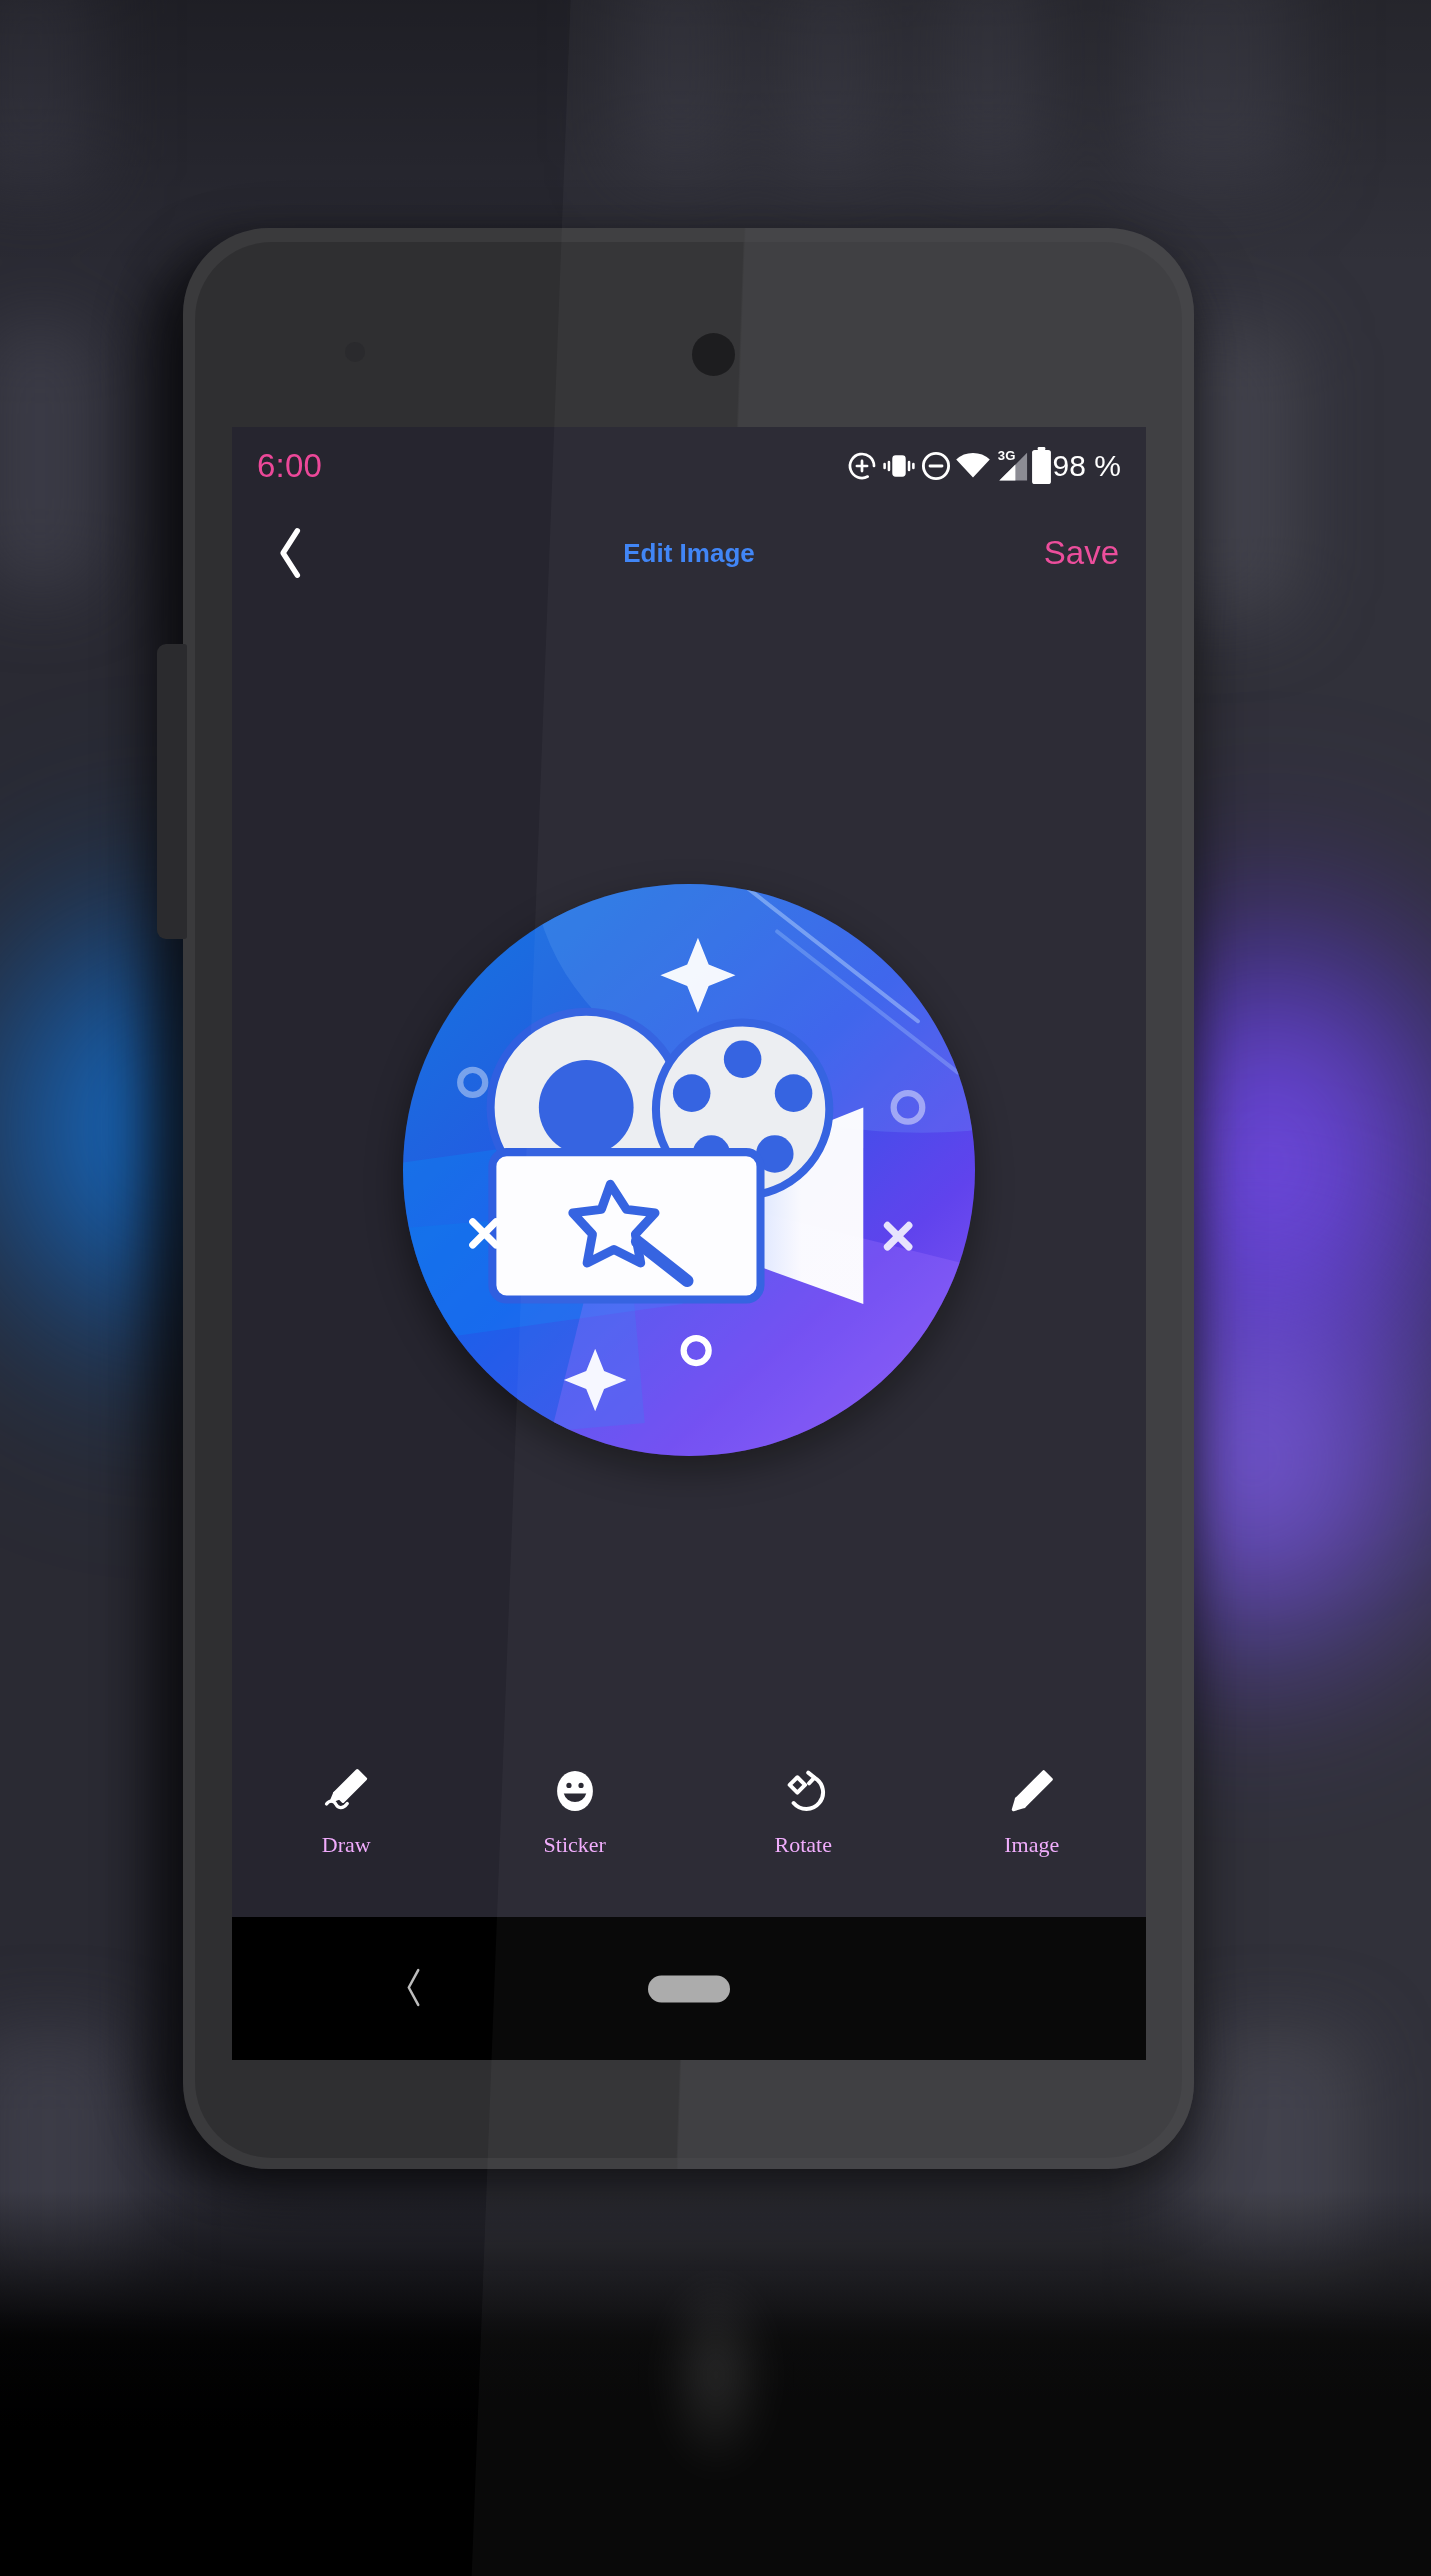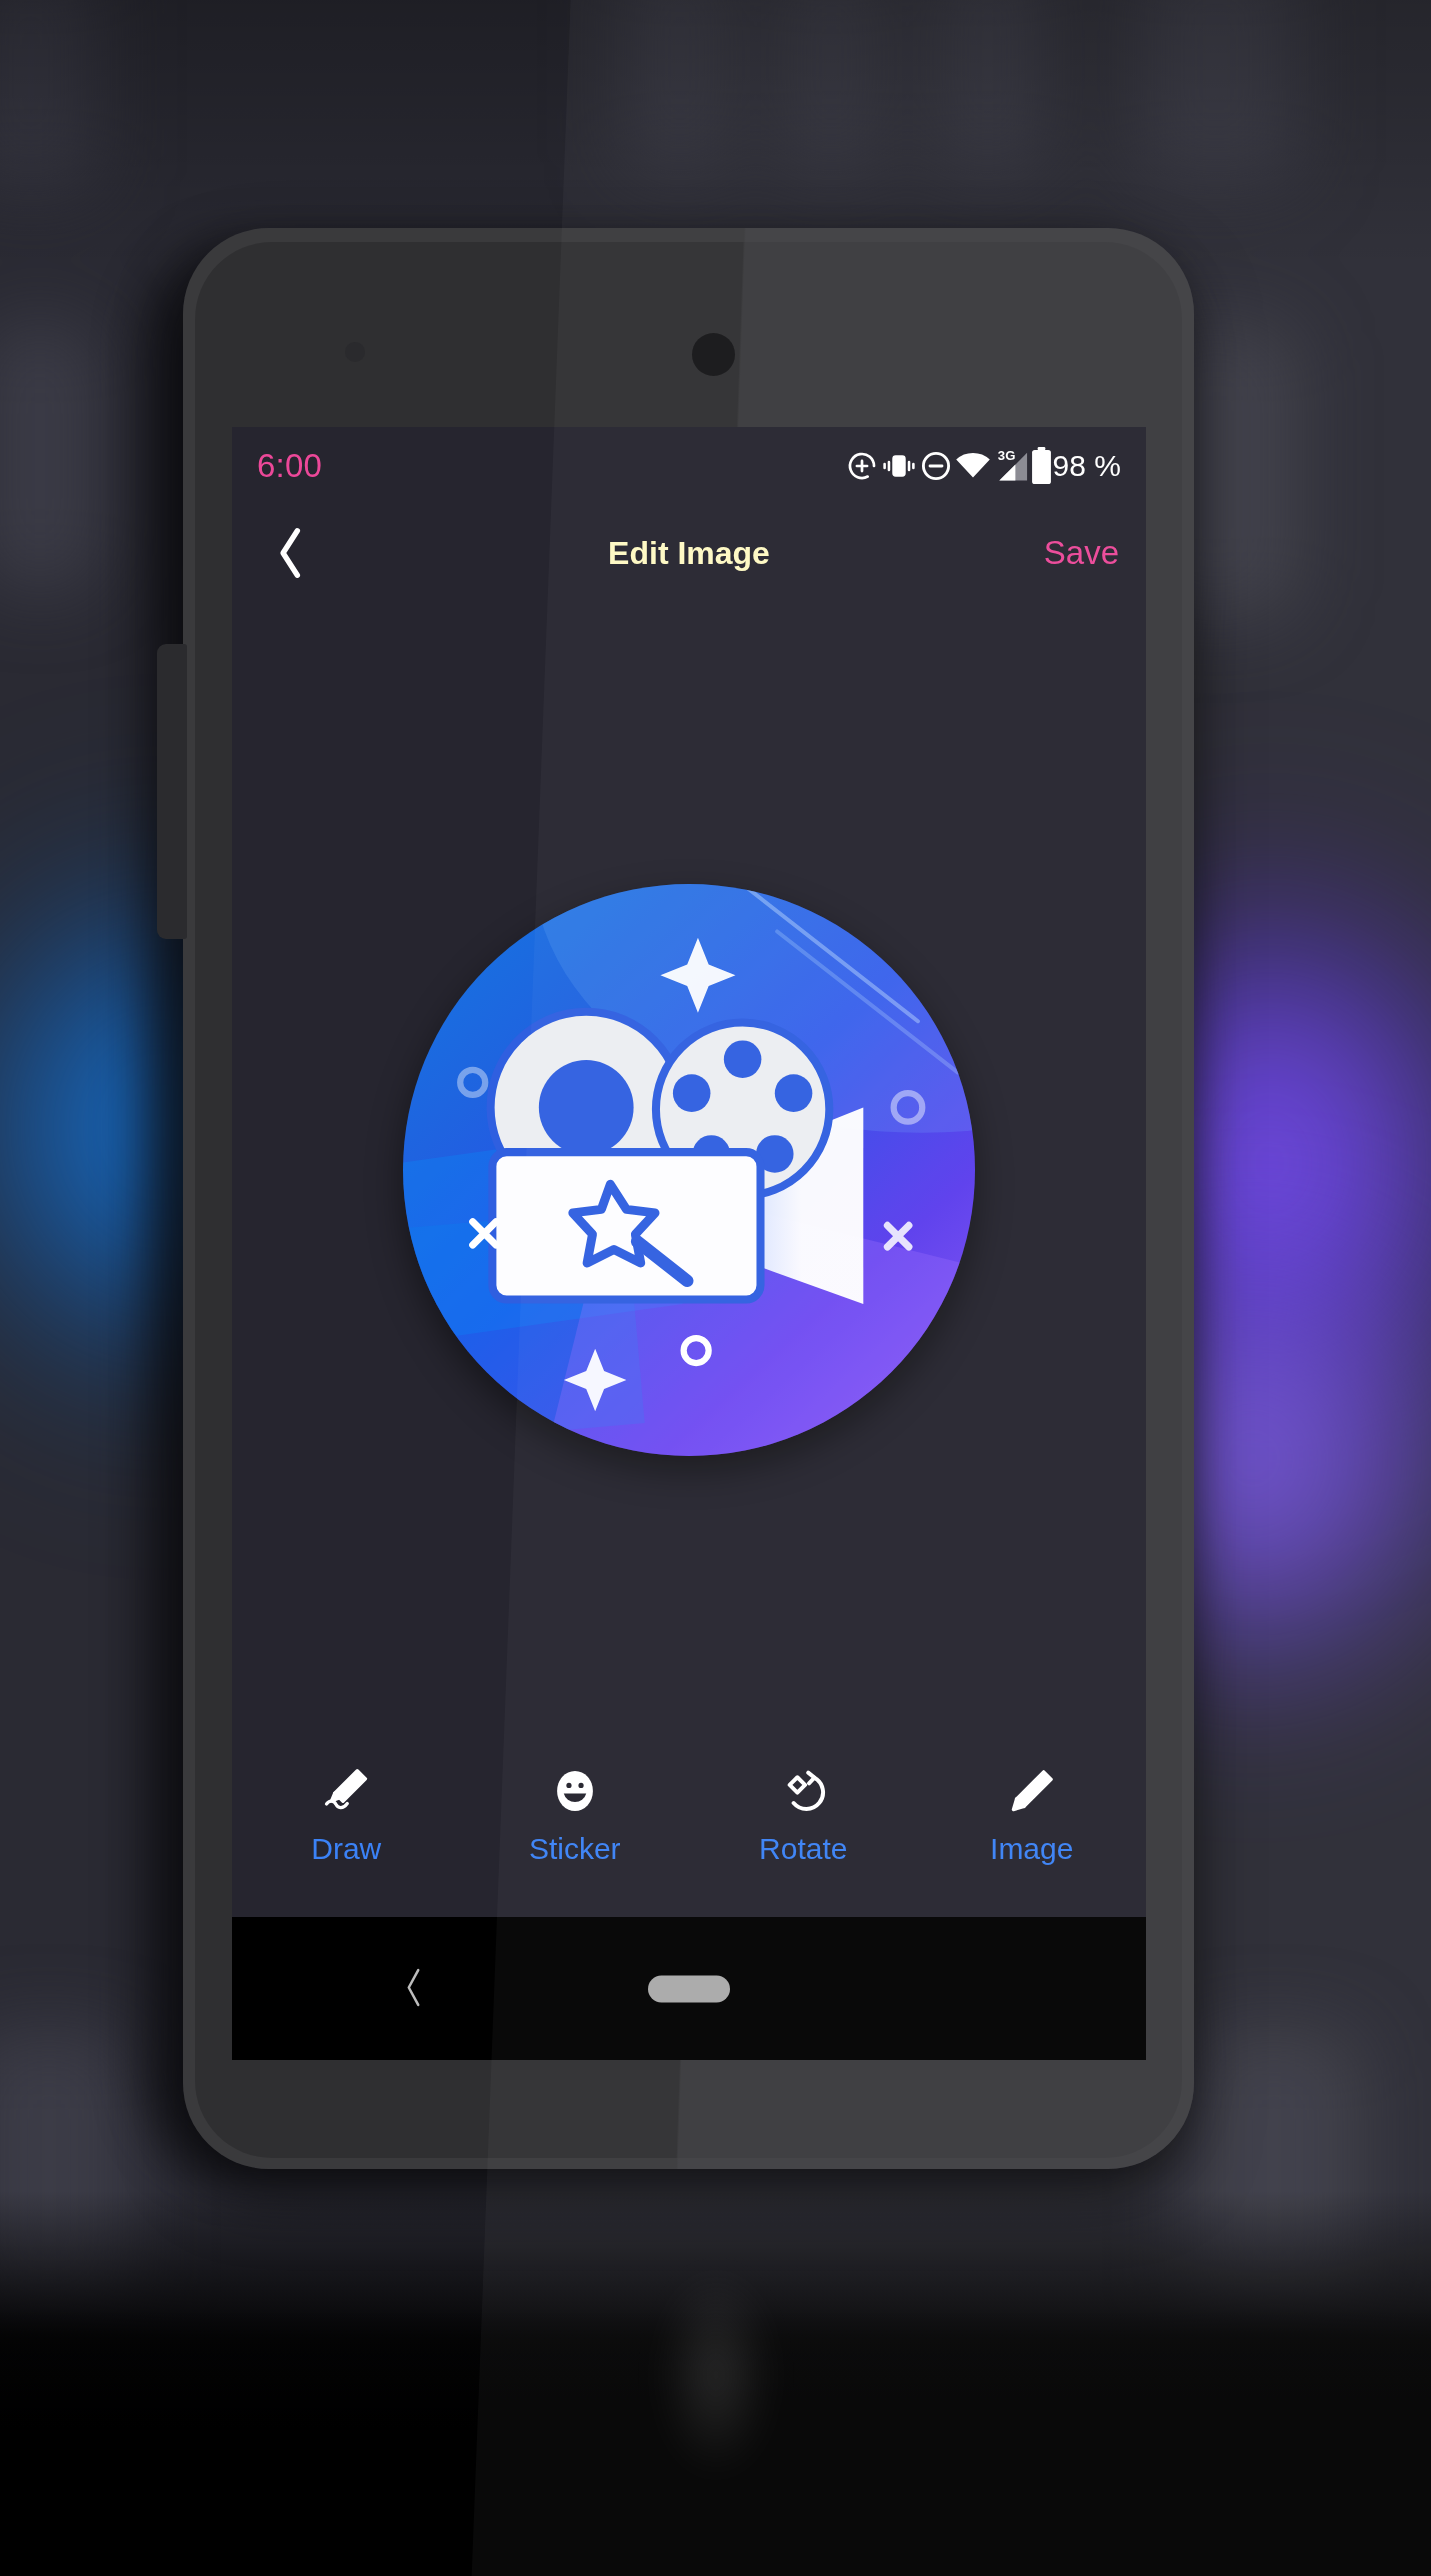--- a/index.html
+++ b/index.html
@@ -101,21 +101,21 @@
   .sb-batt{ color:#fff; font-size:30px; margin-left:0; white-space:nowrap; }
 
   
   .appbar{
     position:absolute; left:0; top:77px; width:914px; height:98px;
     display:flex; align-items:center; padding:0 27px;
   }
   .back-btn{ width:64px; height:64px; display:flex; align-items:center; justify-content:center; }
   .appbar-title{
     position:absolute; left:0; right:0; text-align:center;
-    color:#fef9c3; font-size:32px; font-weight:bold; pointer-events:none;
+    color:#3b82f6; font-size:26px; font-weight:bold; pointer-events:none;
   }
   .save-btn{
     margin-left:auto; color:#ec4899; font-size:33px; position:relative; z-index:2;
   }
 
   
   .canvas{
     position:absolute; left:0; top:175px; width:914px; height:1136px;
     display:flex; align-items:center; justify-content:center;
   }
@@ -153,21 +153,21 @@
   
   .toolbar{
     position:absolute; left:0; top:1311px; width:914px; height:179px;
     display:flex; align-items:flex-start; justify-content:space-around;
     padding-top:25px;
   }
   .tool{
     width:152px; display:flex; flex-direction:column; align-items:center; gap:14.3px;
   }
   .tool .ticon{ height:55px; display:flex; align-items:center; justify-content:center; }
-  .tool .tlabel{ color:#3b82f6; font-size:30px; }
+  .tool .tlabel{ color:#f0abfc; font-size:22px;font-family:Liberation Serif, serif; }
 
   
   .navbar{
     position:absolute; left:0; bottom:0; width:914px; height:143px;
     background:#000; display:flex; align-items:center;
   }
   .nav-back{ position:absolute; left:170px; top:50%; transform:translateY(-50%); }
   .nav-pill{
     position:absolute; left:50%; top:50%; transform:translate(-50%,-50%);
     width:82px; height:27px; border-radius:13.4px; background:#a9a9a9;

